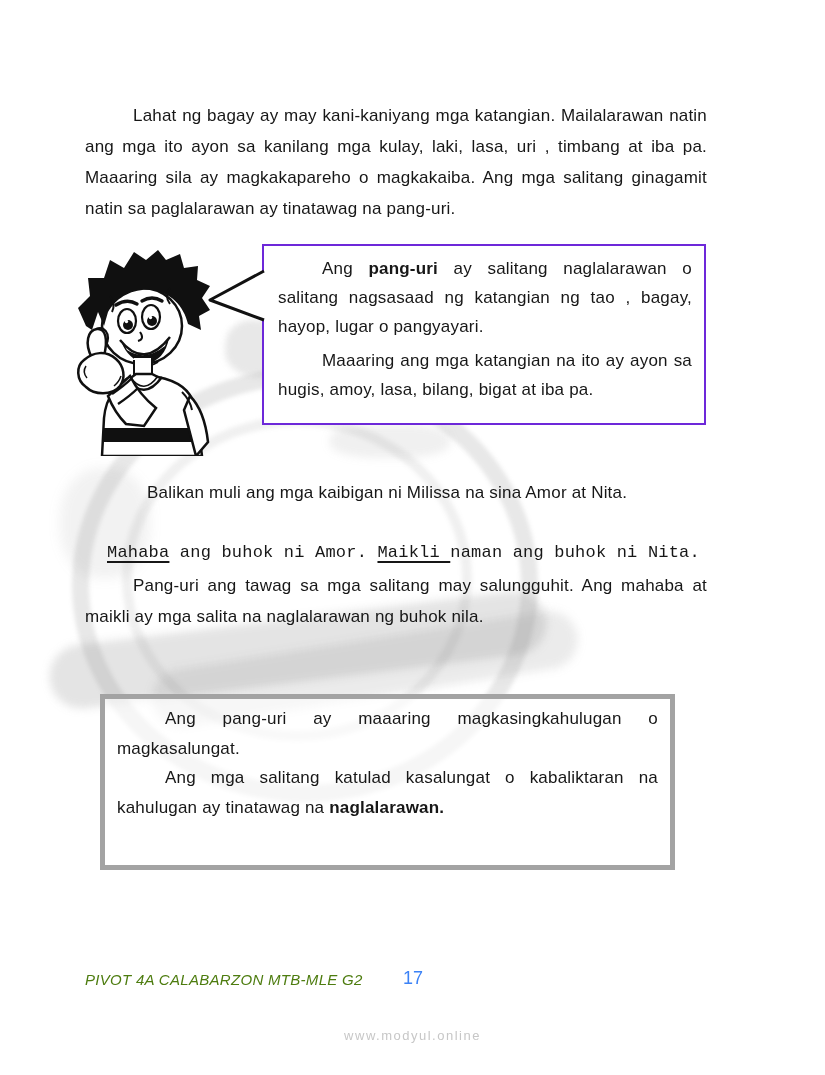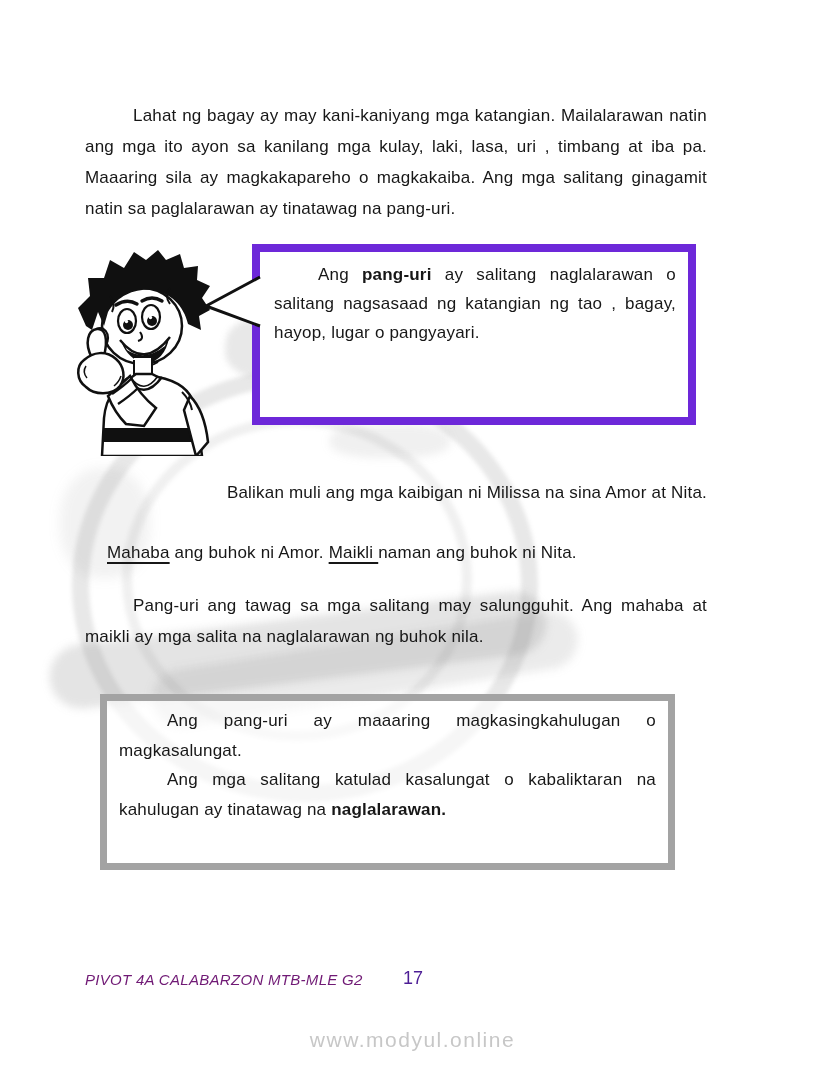--- a/index.html
+++ b/index.html
@@ -9,53 +9,53 @@
   }
   .txt { font-size:17px; line-height:31px; letter-spacing:0.2px; }
   .just { text-align:justify; }
   p { margin:0; }
 
   
   .intro { position:absolute; left:85px; top:100px; width:622px; text-indent:48px; }
 
   
   .speech-box {
-    position:absolute; left:252px; top:244px; width:444px; min-height:181px;
-    border:8px solid #6d28d9; background:#fff; box-sizing:border-box;
+    position:absolute; left:262px; top:244px; width:444px; min-height:181px;
+    border:2px solid #6d28d9; background:#fff; box-sizing:border-box;
     padding:8px 12px 10px 14px; z-index:3;
   }
   .speech-box p { font-size:17px; line-height:29px; letter-spacing:0.2px;
                   text-align:justify; text-indent:44px; margin-bottom:5px; }
   .tail-svg { position:absolute; left:-60px; top:22px; width:62px; height:56px; overflow:visible; }
 
   
   .boy { position:absolute; left:66px; top:246px; width:200px; height:210px; z-index:2; }
 
   
-  .balikan { position:absolute; left:85px; top:477px; width:622px; text-indent:46px;text-align:right; }
-  .example { position:absolute; left:85px; top:537px; width:622px; text-indent:22px; }
+  .balikan { position:absolute; left:101px; top:477px; width:622px; text-indent:46px; }
+  .example { position:absolute; left:85px; top:537px; width:622px; text-indent:22px;font-family:Liberation Mono, monospace; }
   .example .ul { text-decoration:underline; text-decoration-thickness:1.5px; text-underline-offset:4px; }
-  .explain { position:absolute; left:85px; top:570px; width:622px; text-indent:48px;margin-top:20px; }
+  .explain { position:absolute; left:85px; top:570px; width:622px; text-indent:48px; }
 
   
   .summary-box {
     position:absolute; left:100px; top:694px; width:575px; min-height:176px;
-    border:7px solid #a3a3a3; background:rgba(255,255,255,0.6); box-sizing:border-box;
+    border:5px solid #a3a3a3; background:rgba(255,255,255,0.6); box-sizing:border-box;
     padding:5px 12px 8px 12px; z-index:3;
   }
   .summary-box p { font-size:17px; line-height:29.5px; letter-spacing:0.2px;
                    text-align:justify; text-indent:48px; }
   .bold { font-weight:bold; }
 
   
   .footer-left { position:absolute; left:85px; top:971px; font-size:15px; font-style:italic;
-                 letter-spacing:0.3px; color:#701a75; }
-  .page-num { position:absolute; left:403px; top:968px; font-size:18px; color:#4c1d95; }
+                 letter-spacing:0.3px; color:#4d7c0f; }
+  .page-num { position:absolute; left:403px; top:968px; font-size:18px; color:#3b82f6; }
   .watermark { position:absolute; left:0; top:1028px; width:825px; text-align:center;
-               font-size:21px; letter-spacing:1.5px; color:#c7c7c7; }
+               font-size:13px; letter-spacing:1.5px; color:#c7c7c7; }
 
   
   .stamp { position:absolute; pointer-events:none; z-index:0; }
   .ring  { left:72px;  top:368px; width:432px; height:400px; border:17px solid rgba(110,110,110,.16);
            border-radius:50%; filter:blur(2px); }
   .ring2 { left:122px; top:416px; width:330px; height:305px; border:10px solid rgba(110,110,110,.10);
            border-radius:50%; filter:blur(2px); }
   .arch  { left:225px; top:330px; width:345px; height:56px; background:rgba(130,130,130,.18);
            border-radius:28px/24px; transform:rotate(4deg); filter:blur(3px); }
   .band  { left:48px;  top:618px; width:500px; height:64px; background:rgba(120,120,120,.20);
@@ -135,20 +135,21 @@
     <path d="M18,114 C10,120 10,134 20,141 C28,149 46,150 54,140 C60,132 58,120 50,113 C40,104 27,106 18,114 Z" fill="#fff" stroke="#101010" stroke-width="2.5"></path>
     <path d="M20,120 Q16,126 21,132" fill="none" stroke="#101010" stroke-width="1.5"></path>
     <path d="M48,140 Q53,136 55,130" fill="none" stroke="#101010" stroke-width="1.5"></path>
   </svg>
 
   <div class="speech-box">
     <svg class="tail-svg" viewBox="0 0 62 56">
       <path d="M60,3 L6,32 L60,52" fill="#ffffff" stroke="#111" stroke-width="3" stroke-linejoin="round"></path>
     </svg>
     <p><span>Ang </span><span class="bold">pang-uri</span><span>  ay salitang naglalarawan o salitang nagsasaad ng katangian ng tao , bagay, hayop, lugar o pangyayari.</span></p>
+    <p>Maaaring ang mga katangian na ito ay ayon sa hugis, amoy, lasa, bilang, bigat at iba pa.</p>
   </div>
 
   <p class="balikan txt">Balikan  muli ang mga kaibigan ni Milissa na sina Amor at Nita.</p>
 
   <p class="example txt"><span class="ul">Mahaba</span><span> ang buhok ni Amor. </span><span class="ul">Maikli </span><span>naman ang buhok ni Nita.</span></p>
 
   <p class="explain txt just">Pang-uri ang tawag sa mga salitang may salungguhit. Ang mahaba at maikli ay mga salita na naglalarawan ng buhok nila.</p>
 
   <div class="summary-box">
     <p>Ang pang-uri  ay maaaring magkasingkahulugan  o magkasalungat.</p>

